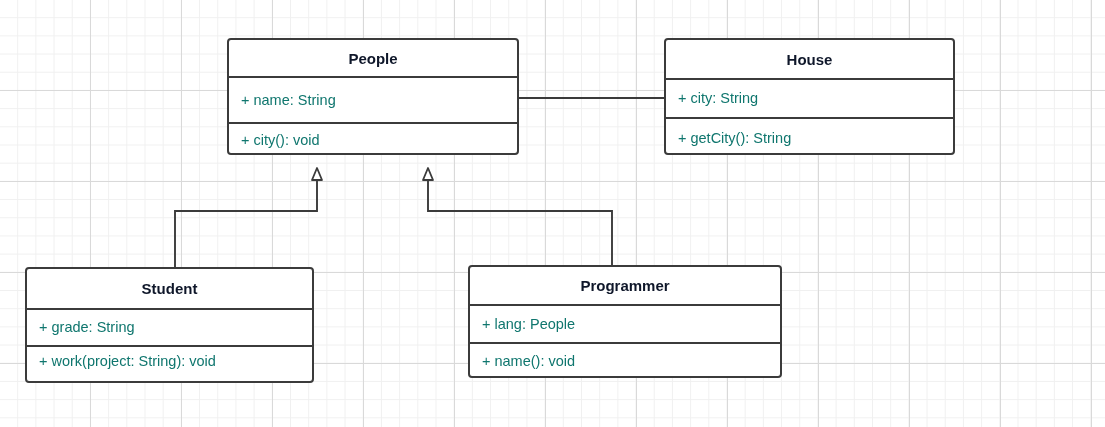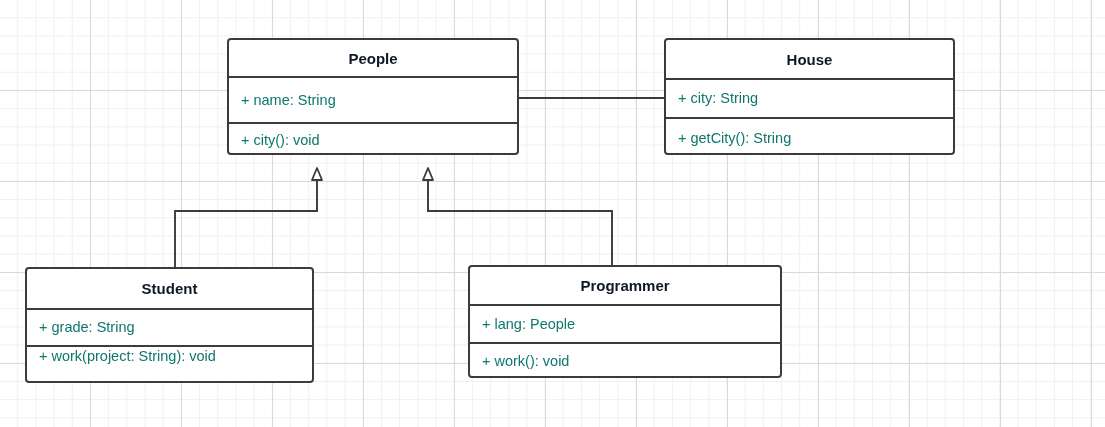--- a/index.html
+++ b/index.html
@@ -123,30 +123,30 @@
     </div>
   </div>
 
   <div class="uml-class" id="class-student" style="left:25px; top:267px; width:289px; height:116px;">
     <div class="uml-name" style="height:39px;">Student</div>
     <div class="uml-divider"></div>
     <div class="uml-compartment" style="height:35px;border-radius:12px;">
       <div class="member">+ grade: String</div>
     </div>
     <div class="uml-divider"></div>
-    <div class="uml-compartment" style="height:30px; justify-content:flex-start; ">
+    <div class="uml-compartment" style="height:30px; justify-content:flex-start; padding-top:5px;">
       <div class="member">+ work(project: String): void</div>
     </div>
   </div>
 
   <div class="uml-class" id="class-programmer" style="left:468px; top:265px; width:314px; height:113px;">
     <div class="uml-name" style="height:37px;">Programmer</div>
     <div class="uml-divider"></div>
     <div class="uml-compartment" style="height:36px;">
       <div class="member">+ lang: People</div>
     </div>
     <div class="uml-divider"></div>
     <div class="uml-compartment" style="height:34px;">
-      <div class="member">+ work(): void</div>
+      <div class="member">+ name(): void</div>
     </div>
   </div>
 
 </div>
 
 </body></html>

